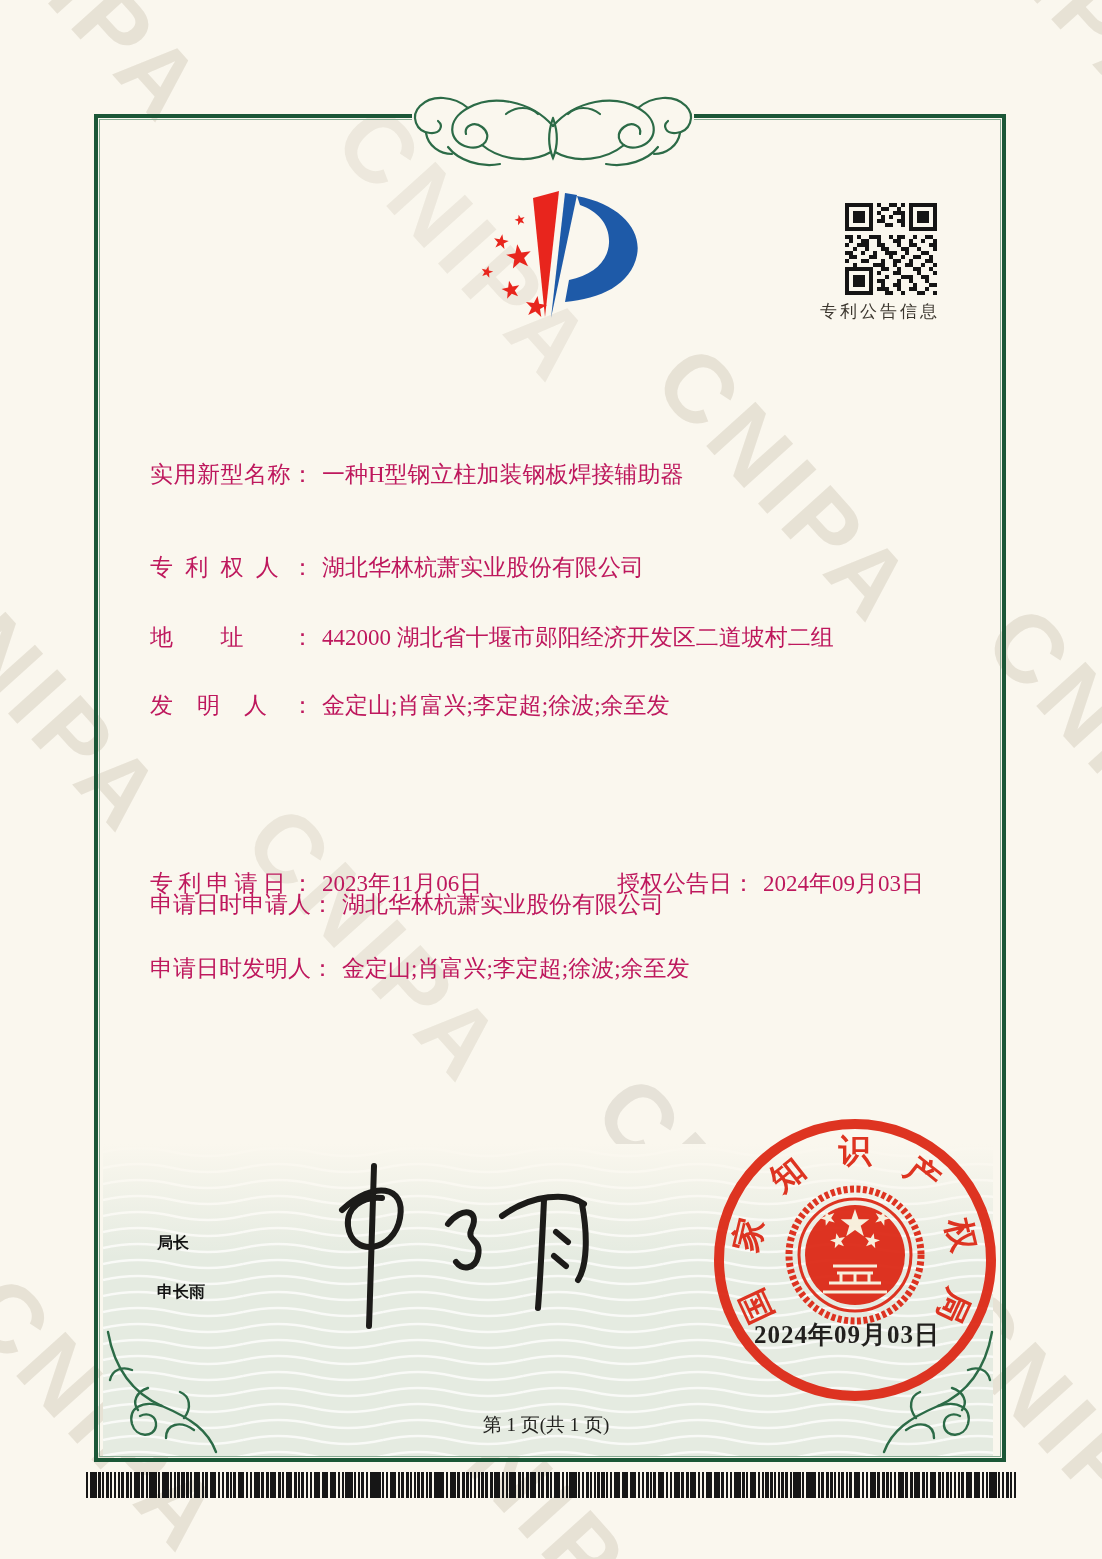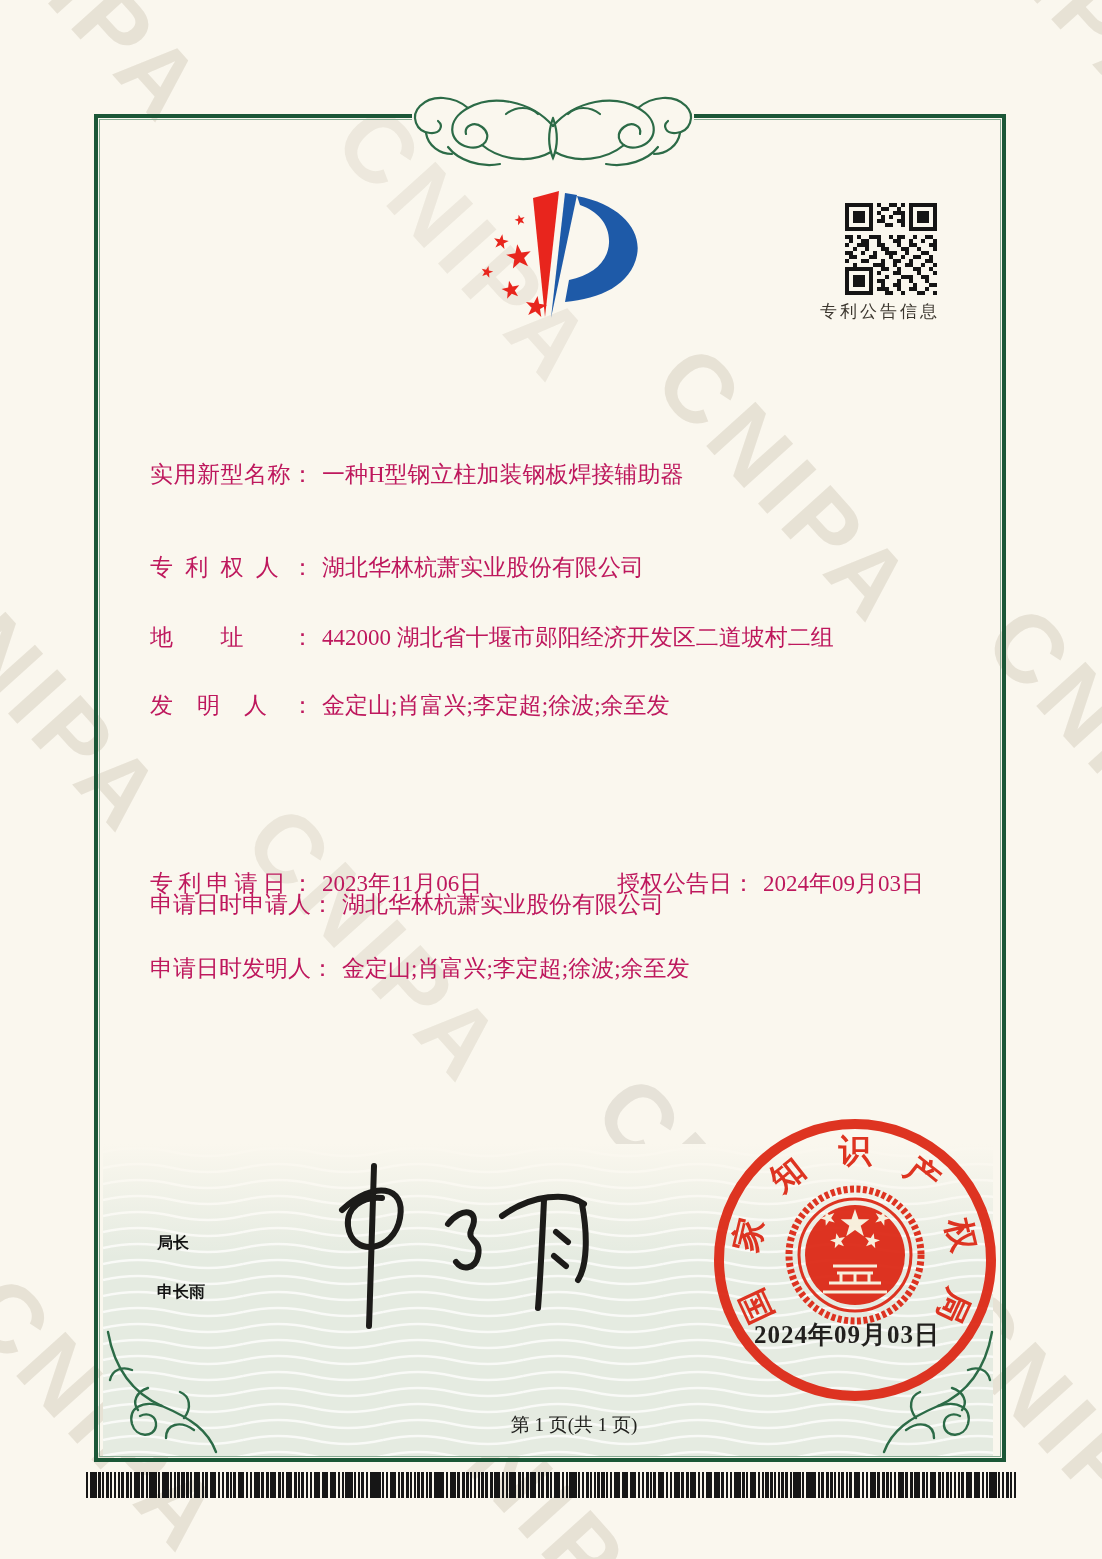--- a/index.html
+++ b/index.html
@@ -56,21 +56,21 @@
       line-height:42px;text-indent:2em;text-align:justify;color:#121212;z-index:4;}
 
   .signer{position:absolute;left:150px;top:1218px;z-index:4;
       font-family:"Liberation Sans","DejaVu Sans",sans-serif;font-weight:bold;
       font-size:16px;color:#141414;line-height:49px;margin-left:7px;}
   .signature{position:absolute;left:290px;top:1158px;z-index:5;}
 
   .seal{position:absolute;left:695px;top:1100px;z-index:6;opacity:0.95;}
 
   .footer-page{position:absolute;left:94px;top:1412px;width:904px;text-align:center;
-      font-size:19px;color:#22221f;z-index:4;padding-left:28px;}
+      font-size:19px;color:#22221f;z-index:4;}
 
   .barcode{position:absolute;left:86px;top:1472px;width:930px;height:26px;z-index:4;
       background-image:
         repeating-linear-gradient(90deg,#161616 0 2px,transparent 2px 4px),
         repeating-linear-gradient(90deg,#161616 0 1px,transparent 1px 7px),
         repeating-linear-gradient(90deg,transparent 0 5px,#161616 5px 8px,transparent 8px 15px),
         repeating-linear-gradient(90deg,transparent 0 9px,#161616 9px 11px,transparent 11px 23px);}
 
   .ornament-top{position:absolute;left:388px;top:84px;z-index:4;}
   .corner-bl{position:absolute;left:98px;top:1326px;z-index:3;}

